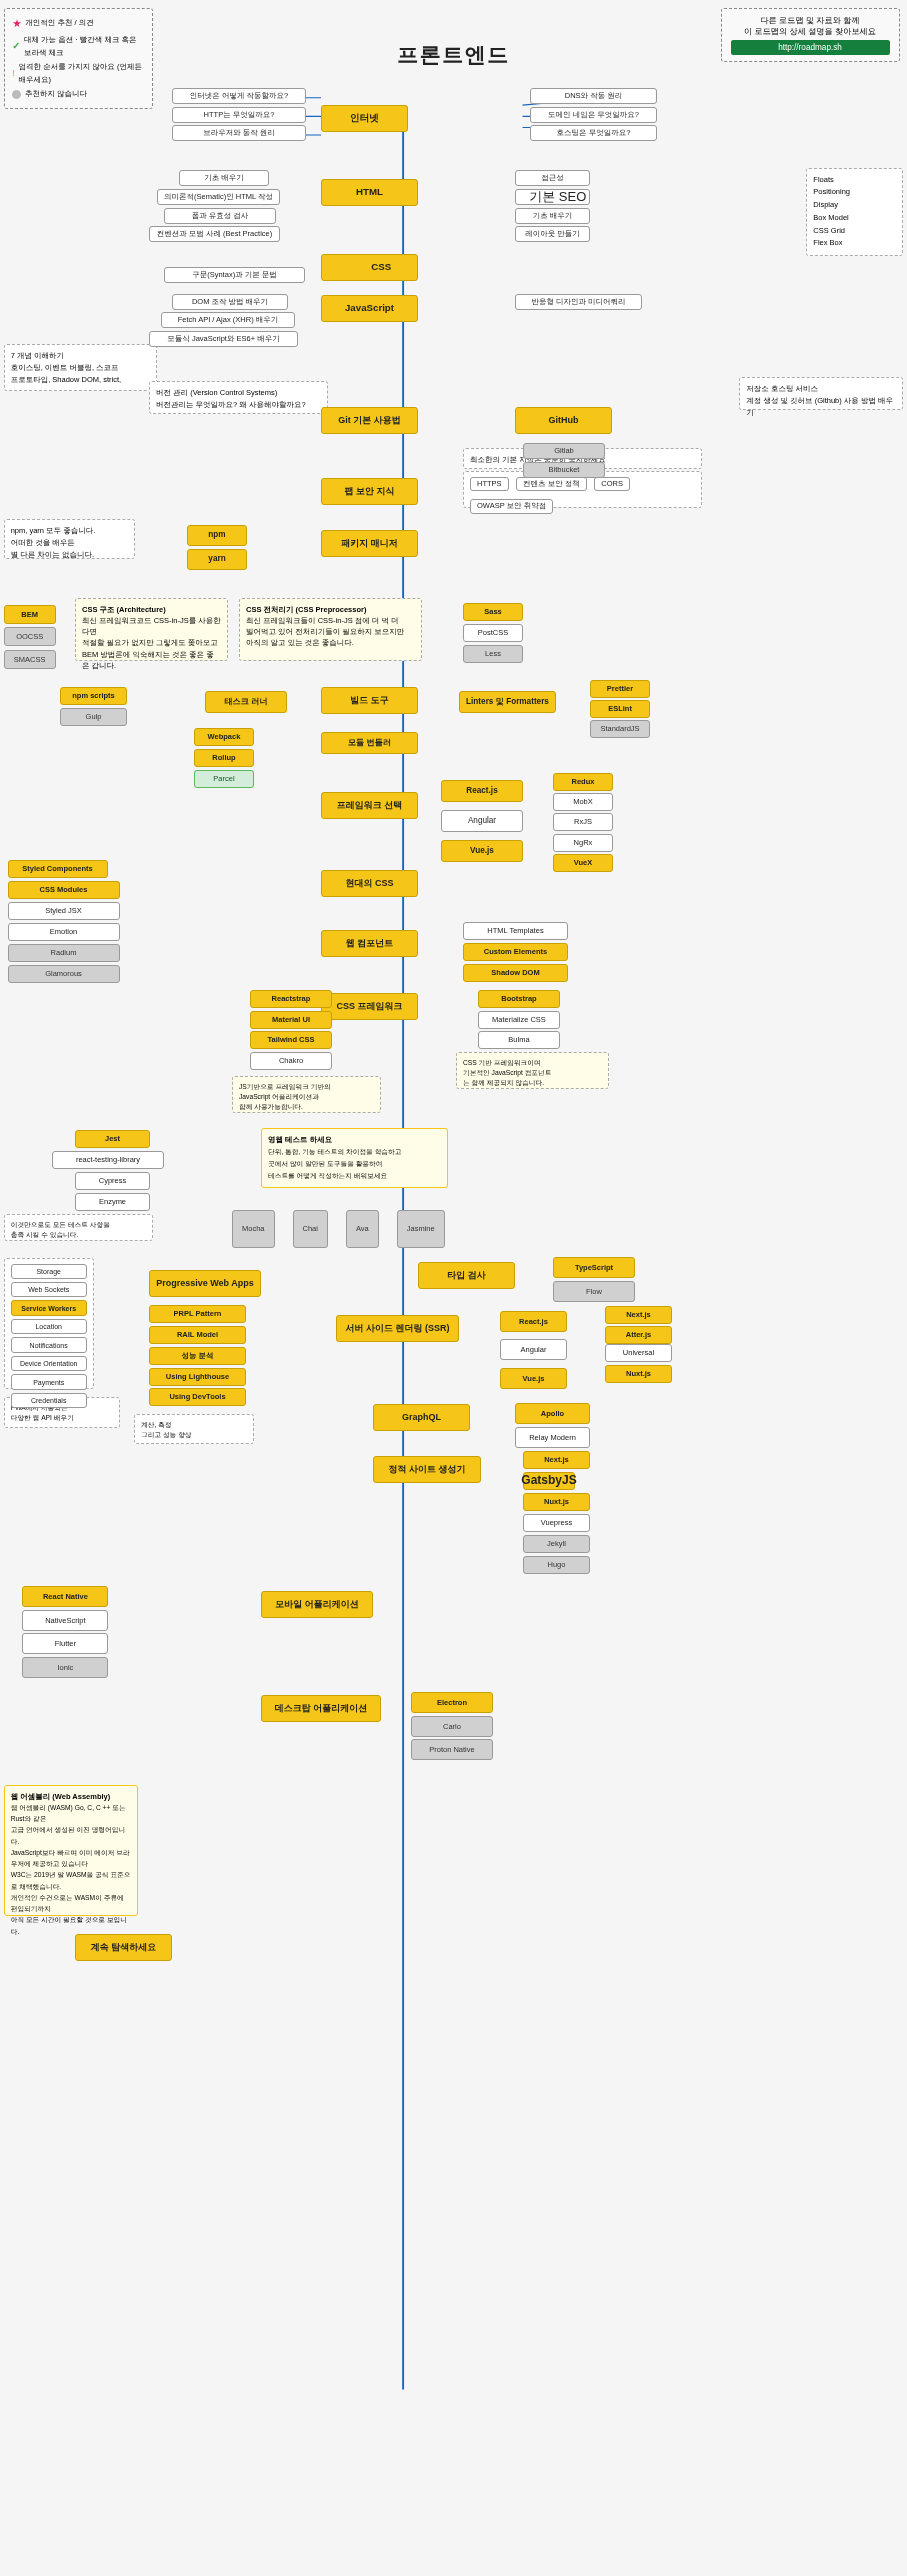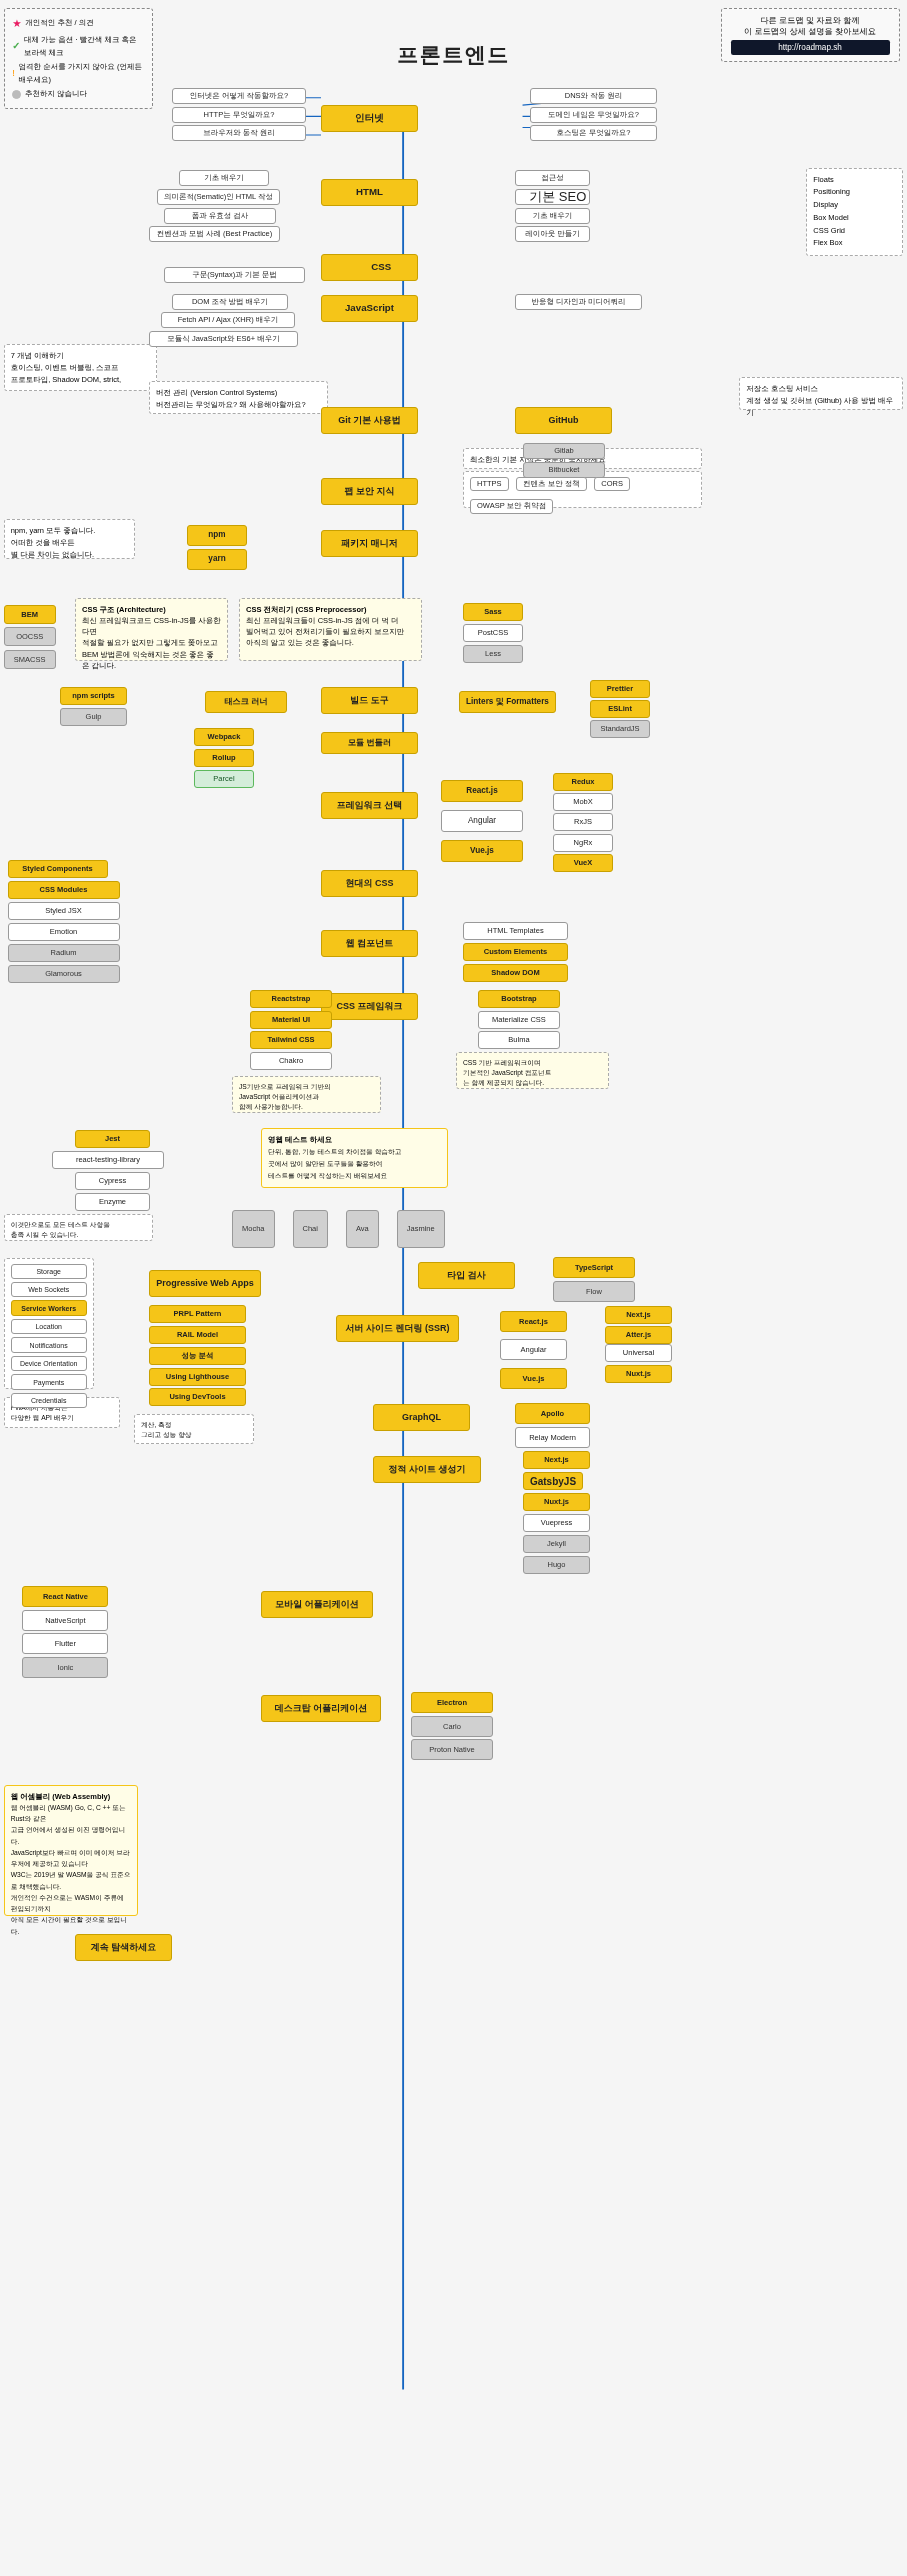--- a/index.html
+++ b/index.html
@@ -43,21 +43,21 @@
       border: 1.1px dashed #888;
       border-radius: 3px;
       padding: 6px 9px;
       background: #f9f9f9;
       font-size: 8.2px;
       text-align: center;
       width: 179px;
     }
     .info-box a {
       display: block;
-      background: #0f172a;
+      background: #15803d;
       color: white;
       padding: 3px 6px;
       border-radius: 2.2px;
       text-decoration: none;
       margin-top: 3.7px;
       font-size: 8.2px;
     }
 
     
     .main-title {
@@ -172,21 +172,21 @@
     </div>
   </div>
 
   <div class="info-box">
     <span>다른 로드맵 및 자료와 함께<br>이 로드맵의 상세 설명을 찾아보세요</span>
     <a href="#">http://roadmap.sh</a>
   </div>
 
   <div class="main-title">프론트엔드</div>
 
-  <div class="node node-yellow" style="left:321px;top:105px;width:97px;height:27px;font-size:9.7px;">인터넷</div>
+  <div class="node node-yellow" style="left:321px;top:105px;width:87px;height:27px;font-size:9.7px;">인터넷</div>
 
   <div class="node node-white" style="left:172px;top:88px;width:134px;height:16.4px;font-size:7.5px;">인터넷은 어떻게 작동할까요?</div>
   <div class="node node-white" style="left:172px;top:107px;width:134px;height:16.4px;font-size:7.5px;">HTTP는 무엇일까요?</div>
   <div class="node node-white" style="left:172px;top:125px;width:134px;height:16.4px;font-size:7.5px;">브라우저와 동작 원리</div>
 
   <div class="node node-white" style="left:530px;top:88px;width:127px;height:16.4px;font-size:7.5px;">DNS와 작동 원리</div>
   <div class="node node-white" style="left:530px;top:107px;width:127px;height:16.4px;font-size:7.5px;">도메인 네임은 무엇일까요?</div>
   <div class="node node-white" style="left:530px;top:125px;width:127px;height:16.4px;font-size:7.5px;">호스팅은 무엇일까요?</div>
 
   <div class="node node-yellow" style="left:321px;top:179px;width:97px;height:27px;font-size:9.7px;">HTML</div>
@@ -412,21 +412,21 @@
   <div class="node node-white" style="left:605px;top:1344px;width:67px;height:18px;font-size:7.5px;">Universal</div>
   <div class="node node-yellow" style="left:500px;top:1368px;width:67px;height:21px;font-size:7.5px;">Vue.js</div>
   <div class="node node-yellow" style="left:605px;top:1365px;width:67px;height:18px;font-size:7.5px;">Nuxt.js</div>
 
   <div class="node node-yellow" style="left:373px;top:1404px;width:97px;height:27px;font-size:9px;">GraphQL</div>
   <div class="node node-yellow" style="left:515px;top:1403px;width:75px;height:21px;font-size:7.5px;">Apollo</div>
   <div class="node node-white" style="left:515px;top:1427px;width:75px;height:21px;font-size:7.5px;">Relay Modern</div>
 
   <div class="node node-yellow" style="left:373px;top:1456px;width:108px;height:27px;font-size:9px;">정적 사이트 생성기</div>
   <div class="node node-yellow" style="left:523px;top:1451px;width:67px;height:18px;font-size:7.5px;">Next.js</div>
-  <div class="node node-yellow" style="left:523px;top:1472px;width:60px;height:18px;font-size:10px;">GatsbyJS</div>
+  <div class="node node-yellow" style="left:523px;top:1472px;width:52px;height:18px;font-size:12px;">GatsbyJS</div>
   <div class="node node-yellow" style="left:523px;top:1493px;width:67px;height:18px;font-size:7.5px;">Nuxt.js</div>
   <div class="node node-white" style="left:523px;top:1514px;width:67px;height:18px;font-size:7.5px;">Vuepress</div>
   <div class="node node-gray" style="left:523px;top:1535px;width:67px;height:18px;font-size:7.5px;">Jekyll</div>
   <div class="node node-gray" style="left:523px;top:1556px;width:67px;height:18px;font-size:7.5px;">Hugo</div>
 
   <div class="node node-yellow" style="left:261px;top:1591px;width:112px;height:27px;font-size:9px;">모바일 어플리케이션</div>
 
   <div class="node node-yellow" style="left:22.4px;top:1586px;width:86px;height:21px;font-size:7.5px;">React Native</div>
   <div class="node node-white" style="left:22.4px;top:1610px;width:86px;height:21px;font-size:7.5px;">NativeScript</div>
   <div class="node node-white" style="left:22.4px;top:1633px;width:86px;height:21px;font-size:7.5px;">Flutter</div>

